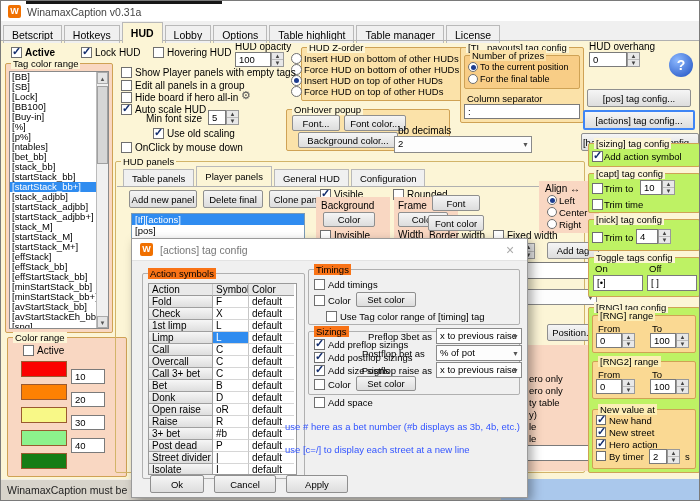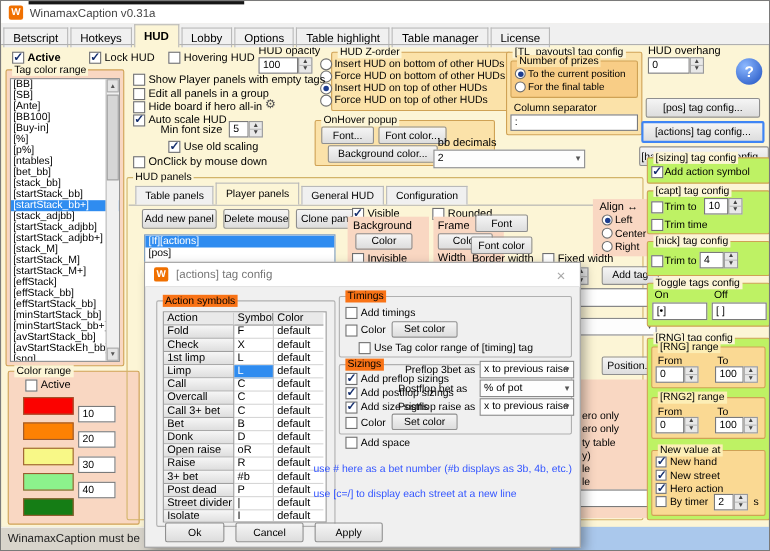--- a/index.html
+++ b/index.html
@@ -142,21 +142,21 @@
   <div class="t" style="left:166px;top:127px">Use old scaling</div>
   <div class="cb" style="left:120px;top:141px"></div>
   <div class="t" style="left:134px;top:141px">OnClick by mouse down</div>
 
   <div class="grp pink" style="left:4px;top:62px;width:108px;height:270px">
     <span class="gt gt-y">Tag color range</span>
   </div>
   <div class="abs" style="left:8px;top:70px;width:100px;height:258px;background:#fff;border:1px solid #8a8a8a;overflow:hidden">
       <div class="li">[BB]</div>
       <div class="li">[SB]</div>
-      <div class="li">[Ante]</div>
+      <div class="li">[Lock]</div>
       <div class="li">[BB100]</div>
       <div class="li">[Buy-in]</div>
       <div class="li">[%]</div>
       <div class="li">[p%]</div>
       <div class="li">[ntables]</div>
       <div class="li">[bet_bb]</div>
       <div class="li">[stack_bb]</div>
       <div class="li">[startStack_bb]</div>
       <div class="li sel">[startStack_bb+]</div>
       <div class="li">[stack_adjbb]</div>
@@ -197,21 +197,21 @@
 
   <div class="grp" style="left:114px;top:160px;width:470px;height:312px;border-color:#d2b469">
     <span class="gt gt-y">HUD panels</span>
   </div>
   <div class="abs" style="left:120px;top:164px;width:440px;height:21px">
     <span class="tab" style="font-size:9.5px">Table panels</span><span class="tab active" style="font-size:9.5px;font-weight:normal;background:#fcf5d6">Player panels</span><span class="tab" style="font-size:9.5px">General HUD</span><span class="tab" style="font-size:9.5px">Configuration</span>
   </div>
   <div class="abs" style="left:116px;top:185px;width:466px;height:1px;background:#b0b0b0"></div>
 
   <div class="btn" style="left:128px;top:189px;width:68px;height:18px">Add new panel</div>
-  <div class="btn" style="left:202px;top:189px;width:60px;height:18px">Delete mouse</div>
+  <div class="btn" style="left:202px;top:189px;width:60px;height:18px">Delete final</div>
   <div class="btn" style="left:268px;top:189px;width:60px;height:18px">Clone panel</div>
   <div class="cb on" style="left:319px;top:188px"></div>
   <div class="t" style="left:333px;top:188px">Visible</div>
   <div class="cb" style="left:392px;top:188px"></div>
   <div class="t" style="left:406px;top:188px">Rounded</div>
 
   <div class="abs" style="left:130px;top:212px;width:174px;height:96px;background:#fff;border:1px solid #7a9ab5;overflow:hidden">
       <div class="pli sel">[If][actions]</div>
       <div class="pli">[pos]</div>
     </div>

